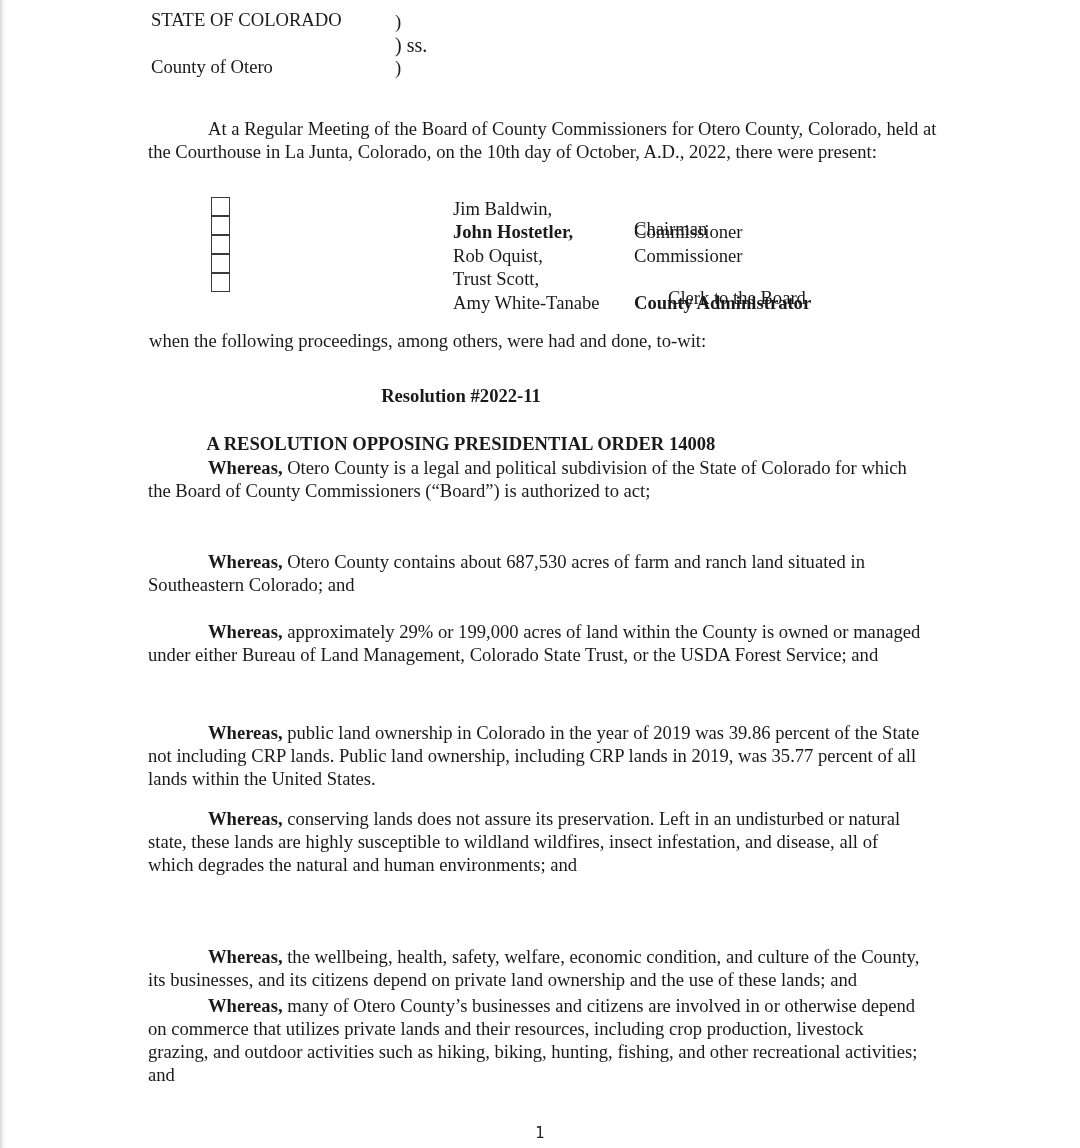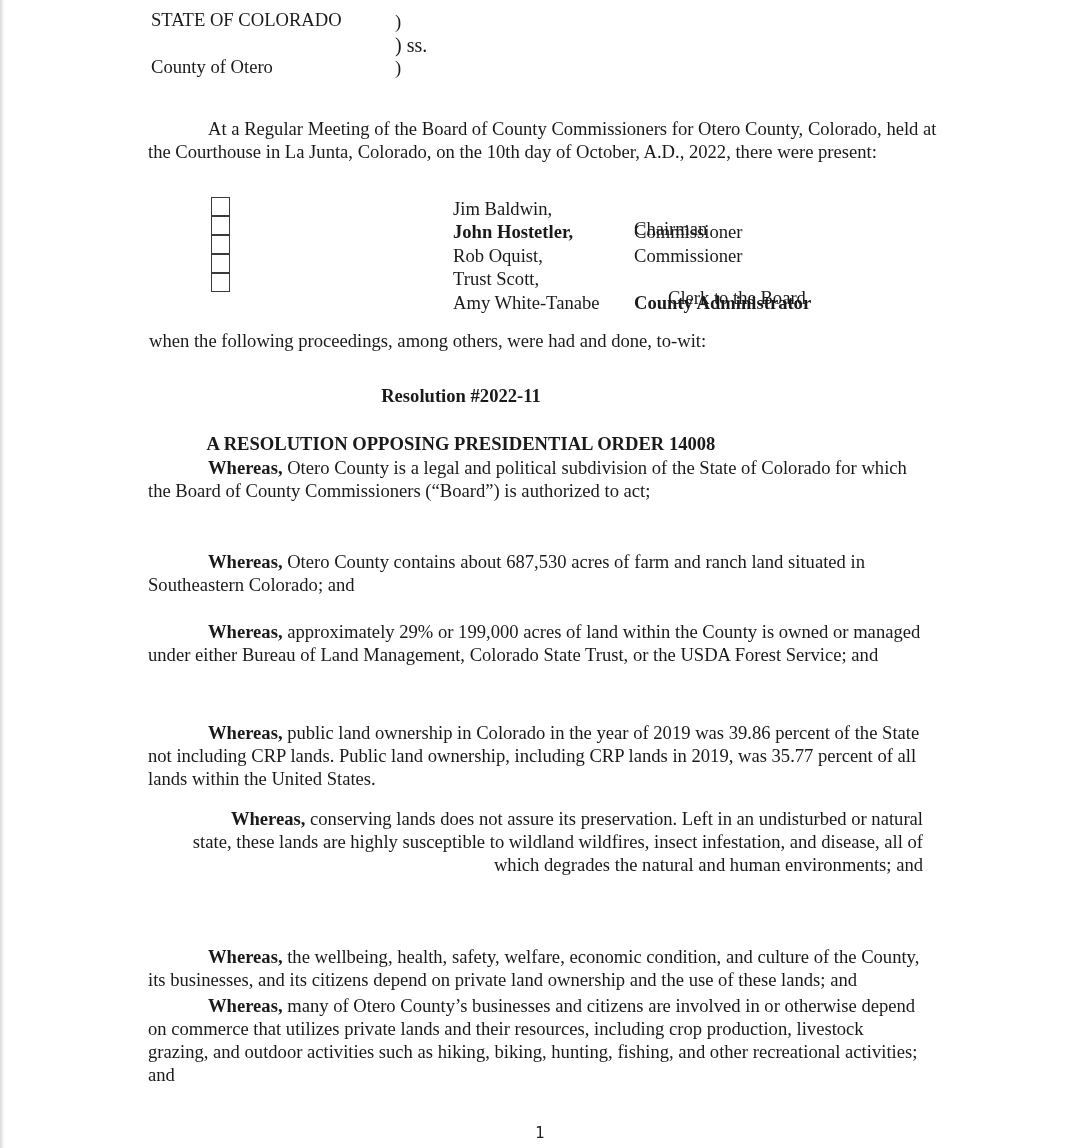--- a/index.html
+++ b/index.html
@@ -84,21 +84,21 @@
 </div>
 
 <div class="para" style="top:620px; width:790px;">
   <span class="indent"></span><span class="whereas">Whereas,</span><span> approximately 29% or 199,000 acres of land within the County is owned or managed under either Bureau of Land Management, Colorado State Trust, or the USDA Forest Service; and</span>
 </div>
 
 <div class="para" style="top:721px; width:780px;">
   <span class="indent"></span><span class="whereas">Whereas,</span><span> public land ownership in Colorado in the year of 2019 was 39.86 percent of the State not including CRP lands.  Public land ownership, including CRP lands in 2019, was 35.77 percent of all lands within the United States.</span>
 </div>
 
-<div class="para" style="top:807px; width:775px;text-align:right;">
+<div class="para" style="top:807px; width:775px;">
   <span class="indent"></span><span class="whereas">Whereas,</span><span> conserving lands does not assure its preservation.  Left in an undisturbed or natural state, these lands are highly susceptible to wildland wildfires, insect infestation, and disease, all of which degrades the natural and human environments; and</span>
 </div>
 
 <div class="para" style="top:901px; width:785px;margin-top:44px;">
   <span class="indent"></span><span class="whereas">Whereas,</span><span> the wellbeing, health, safety, welfare, economic condition, and culture of the County, its businesses, and its citizens depend on private land ownership and the use of these lands; and</span>
 </div>
 
 <div class="para" style="top:994px; width:780px;">
   <span class="indent"></span><span class="whereas">Whereas,</span><span> many of Otero County’s businesses and citizens are involved in or otherwise depend on commerce that utilizes private lands and their resources, including crop production, livestock grazing, and outdoor activities such as hiking, biking, hunting, fishing, and other recreational activities; and</span>
 </div>

